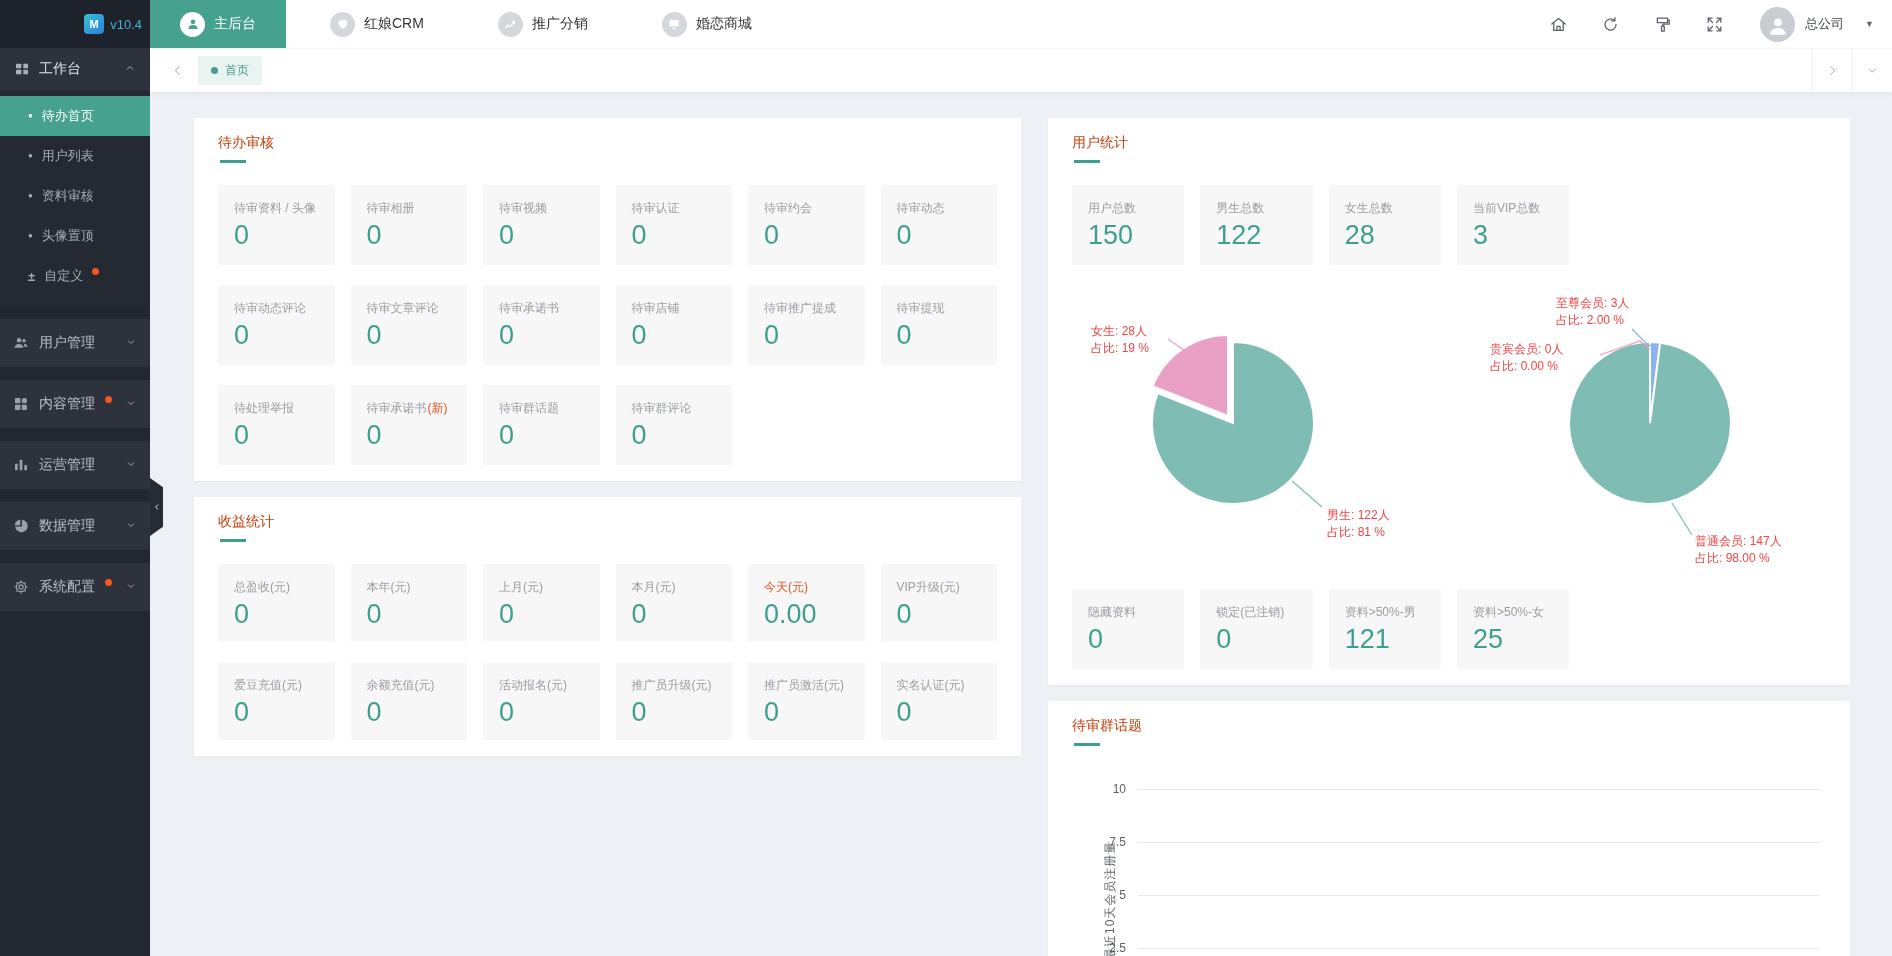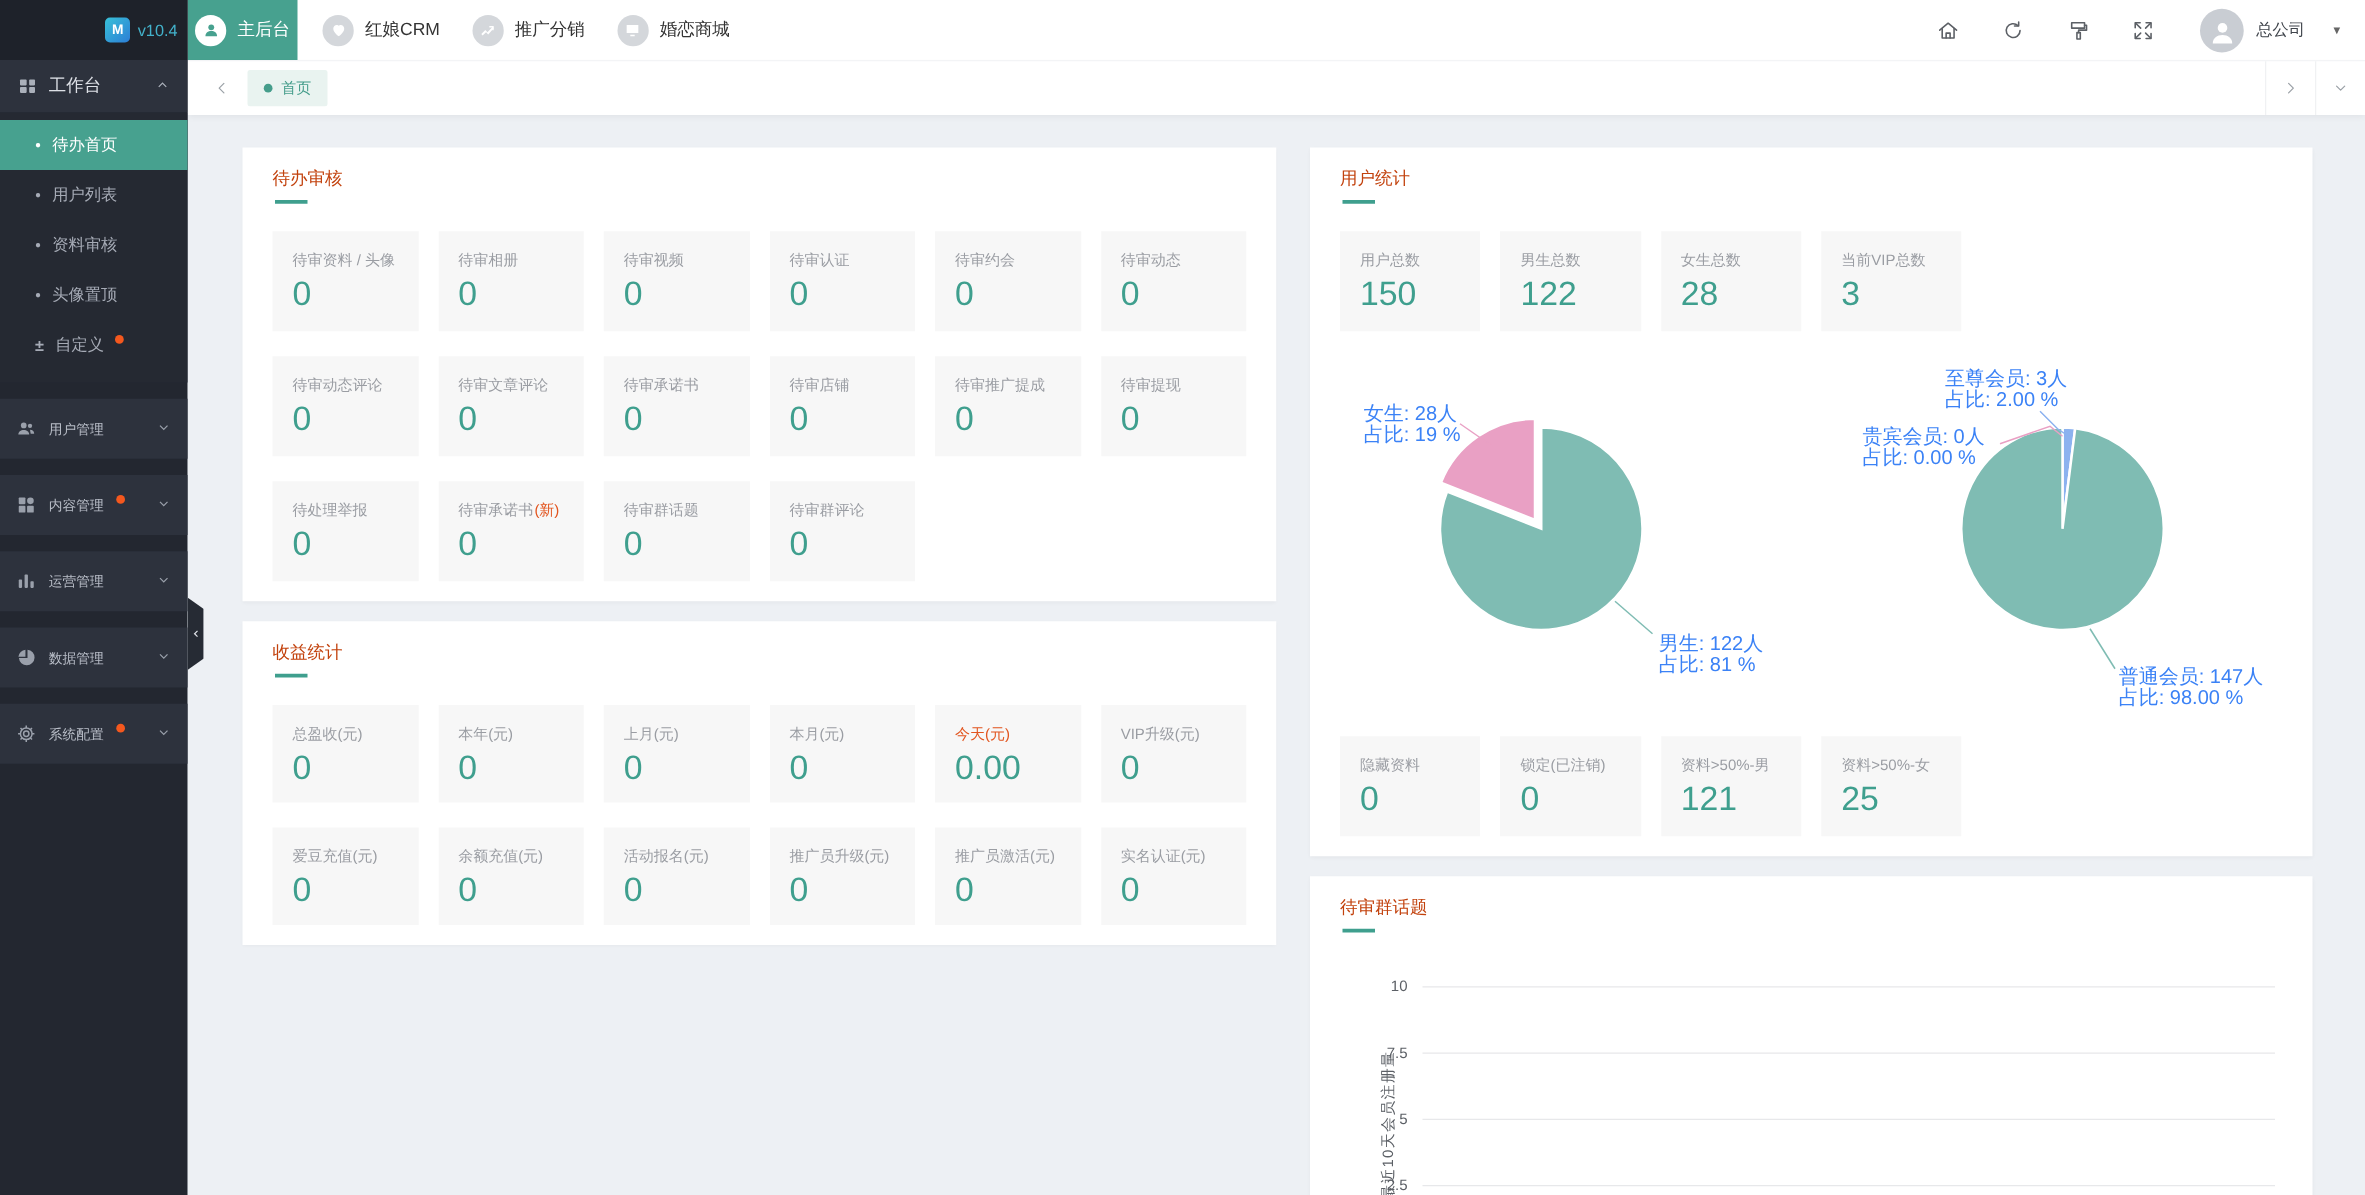--- a/index.html
+++ b/index.html
@@ -11,30 +11,30 @@
 .version{color:#43b2cb;font-size:13px}
 .group-header{height:42px;background:#2d323d;display:flex;align-items:center;gap:9px;padding:0 14px;color:#dde0e6;font-size:14px;cursor:pointer}
 .group-header .chev{margin-left:auto}
 .submenu{background:#252932;padding:6px 0 10px}
 .menu-item{height:40px;display:flex;align-items:center;gap:9px;padding:0 10px 0 28px;color:#a6abb6;font-size:13px;cursor:pointer}
 .menu-item .bullet{font-size:8px;line-height:1}
 .menu-item .bullet.pm{font-size:13px;font-weight:bold}
 .menu-item.active{background:#47a18f;color:#fff}
 .mini-dot{width:7px;height:7px;border-radius:50%;background:#f4581e;display:none;margin-bottom:10px}
 .menu-item.badge .mini-dot,.section .mini-dot{display:inline-block}
-.section{height:48px;margin-top:13px;background:#2d323d;display:flex;align-items:center;gap:10px;padding:0 13px;color:#b9bec8;font-size:11px;cursor:pointer}
+.section{height:48px;margin-top:13px;background:#2d323d;display:flex;align-items:center;gap:10px;padding:0 13px;color:#b9bec8;font-size:14px;cursor:pointer}
 .section .chev{margin-left:auto}
 .s-ic{width:16px;height:16px;flex:none}
 .s-ic svg{width:100%;height:100%}
 
 .collapse-handle{position:fixed;left:150px;top:478px;width:13px;height:58px;background:#262b34;clip-path:polygon(0 0,100% 16%,100% 84%,0 100%);display:grid;place-items:center;z-index:21;cursor:pointer}
 
 .main{margin-left:150px}
 .topbar{height:48px;background:#fff;display:flex;align-items:stretch}
-.nav-tab{display:flex;align-items:center;gap:9px;padding:0 6px;font-size:14px;color:#333;cursor:pointer}
+.nav-tab{display:flex;align-items:center;gap:9px;padding:0 30px;font-size:14px;color:#333;cursor:pointer}
 .nav-tab+.nav-tab{margin-left:14px}
 .nav-tab.active{background:#47a18f;color:#fff}
 .tab-ic{width:25px;height:25px;border-radius:50%;background:#d4d7db;display:grid;place-items:center;flex:none}
 .tab-ic svg{width:14px;height:14px;fill:#fff}
 .nav-tab.active .tab-ic{background:#fff}
 .nav-tab.active .tab-ic svg{fill:#47a18f}
 .topbar-right{margin-left:auto;display:flex;align-items:center;padding-right:18px}
 .tool{width:52px;display:grid;place-items:center;cursor:pointer}
 .tool svg{width:19px;height:19px;stroke:#5c6066;fill:none;stroke-width:1.6;stroke-linecap:round;stroke-linejoin:round}
 .avatar{width:35px;height:35px;border-radius:50%;background:#c9cdd3;display:grid;place-items:center;margin:0 10px 0 20px;overflow:hidden;cursor:pointer}
@@ -60,21 +60,21 @@
 .card-grid{display:grid;grid-template-columns:repeat(6,1fr);gap:20px 16px}
 .stat-card{background:#f7f7f7;height:80px;padding:15px 16px;cursor:pointer}
 .rev-grid .stat-card{height:78px}
 .card-label{font-size:12px;color:#9a9da3;display:flex;gap:1px;white-space:nowrap}
 .card-suffix{color:#e2551f}
 .stat-card.accent .card-label{color:#e2551f}
 .card-value{font-size:27px;color:#3f9f8e;margin-top:5px;line-height:1}
 
 .pies{position:relative;height:290px;margin-top:16px}
 .pies svg.pie-layer{position:absolute;inset:0;width:754px;height:290px}
-.callout{position:absolute;font-size:16px;color:#3b82f6;line-height:17px;white-space:nowrap}
+.callout{position:absolute;font-size:12px;color:#ef4444;line-height:17px;white-space:nowrap}
 
 .growth-chart{position:relative;height:260px}
 .grid-row{position:absolute;left:0;right:6px;display:flex;align-items:center}
 .tick{width:66px;text-align:right;font-size:12px;color:#5c6066;padding-right:12px}
 .grid-line{flex:1;height:1px;background:#e7e8ea}
 .y-axis-name{position:absolute;left:30px;top:192px;transform:rotate(-90deg);transform-origin:left top;font-size:12px;color:#5c6066;white-space:nowrap;letter-spacing:1px}
 </style>
 </head>
 <body>
 

